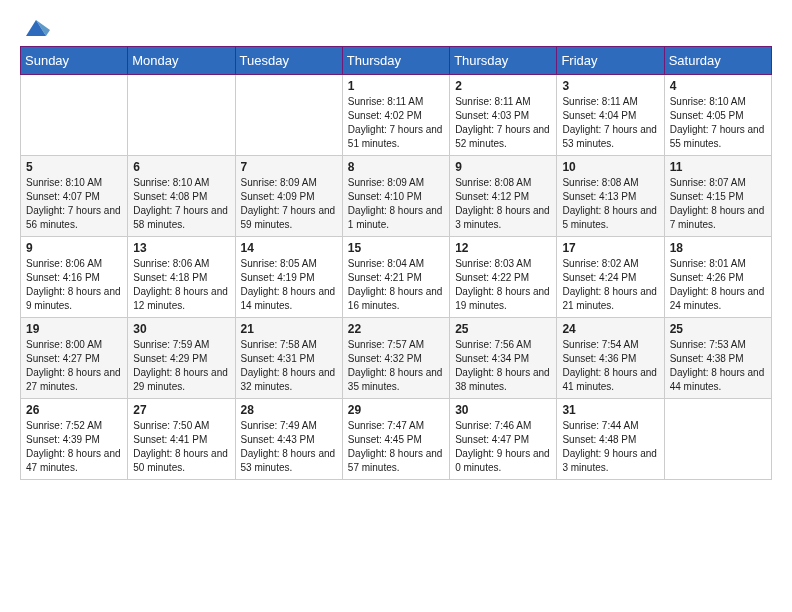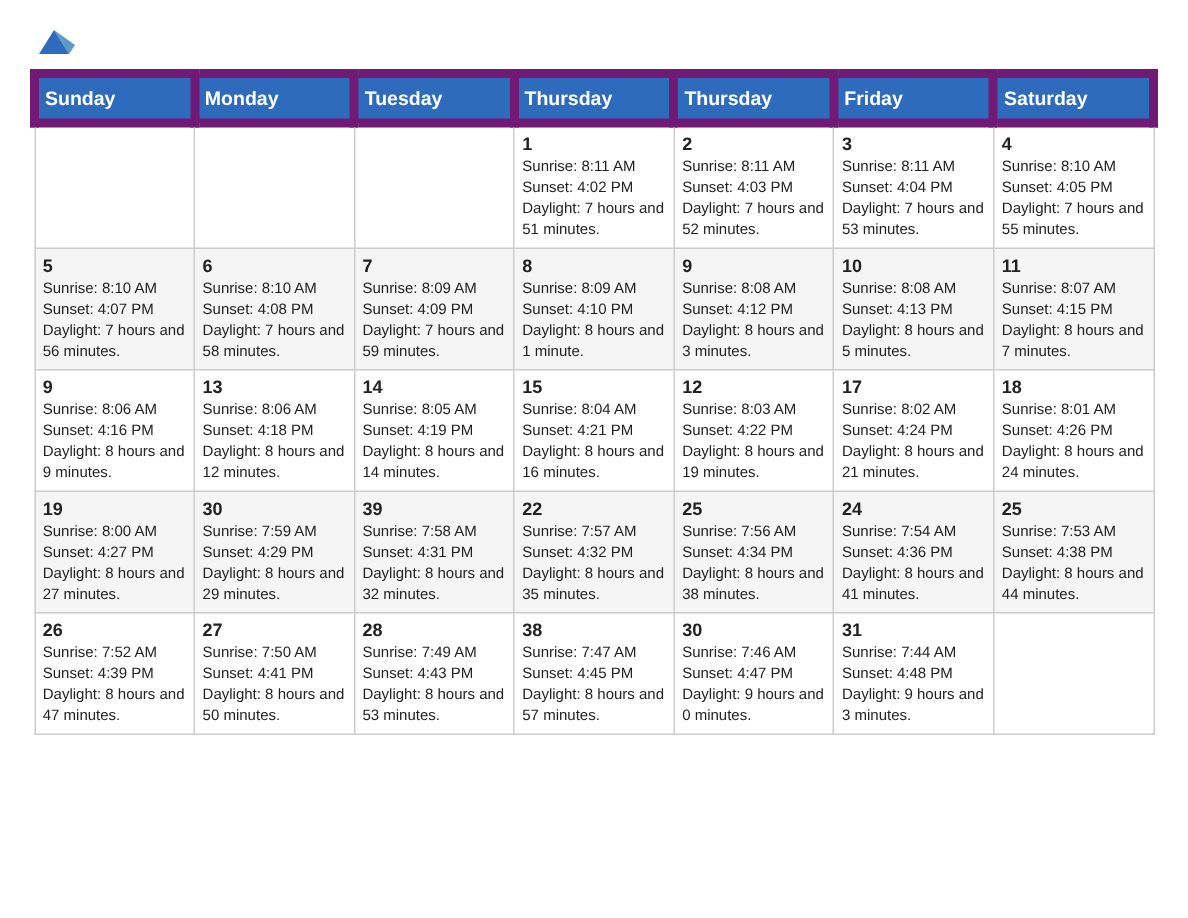--- a/index.html
+++ b/index.html
@@ -48,24 +48,24 @@
     }
     .calendar {
       width: 100%;
       border-collapse: collapse;
       border: 1px solid #aaa;
     }
     .calendar th {
       background: #2e6bbd;
       color: #fff;
       font-size: 13px;
-      font-weight: bold;
+      font-weight: normal;
       padding: 6px 4px;
       text-align: left;
-      border: 6px solid #701a75;
+      border: 1px solid #701a75;
     }
     .calendar td {
       width: calc(100% / 7);
       vertical-align: top;
       padding: 4px 5px;
       border: 1px solid #ccc;
       font-size: 10.5px;
       color: #222;
       min-height: 80px;
       background: #fff;
@@ -208,21 +208,21 @@
         <tr>
           <td>
             <span class="day-number">19</span>
             <div class="day-info">Sunrise: 8:00 AM<br>Sunset: 4:27 PM<br>Daylight: 8 hours and 27 minutes.</div>
           </td>
           <td>
             <span class="day-number">30</span>
             <div class="day-info">Sunrise: 7:59 AM<br>Sunset: 4:29 PM<br>Daylight: 8 hours and 29 minutes.</div>
           </td>
           <td>
-            <span class="day-number">39</span>
+            <span class="day-number">21</span>
             <div class="day-info">Sunrise: 7:58 AM<br>Sunset: 4:31 PM<br>Daylight: 8 hours and 32 minutes.</div>
           </td>
           <td>
             <span class="day-number">22</span>
             <div class="day-info">Sunrise: 7:57 AM<br>Sunset: 4:32 PM<br>Daylight: 8 hours and 35 minutes.</div>
           </td>
           <td>
             <span class="day-number">25</span>
             <div class="day-info">Sunrise: 7:56 AM<br>Sunset: 4:34 PM<br>Daylight: 8 hours and 38 minutes.</div>
           </td>
@@ -242,21 +242,21 @@
           </td>
           <td>
             <span class="day-number">27</span>
             <div class="day-info">Sunrise: 7:50 AM<br>Sunset: 4:41 PM<br>Daylight: 8 hours and 50 minutes.</div>
           </td>
           <td>
             <span class="day-number">28</span>
             <div class="day-info">Sunrise: 7:49 AM<br>Sunset: 4:43 PM<br>Daylight: 8 hours and 53 minutes.</div>
           </td>
           <td>
-            <span class="day-number">38</span>
+            <span class="day-number">29</span>
             <div class="day-info">Sunrise: 7:47 AM<br>Sunset: 4:45 PM<br>Daylight: 8 hours and 57 minutes.</div>
           </td>
           <td>
             <span class="day-number">30</span>
             <div class="day-info">Sunrise: 7:46 AM<br>Sunset: 4:47 PM<br>Daylight: 9 hours and 0 minutes.</div>
           </td>
           <td>
             <span class="day-number">31</span>
             <div class="day-info">Sunrise: 7:44 AM<br>Sunset: 4:48 PM<br>Daylight: 9 hours and 3 minutes.</div>
           </td>

